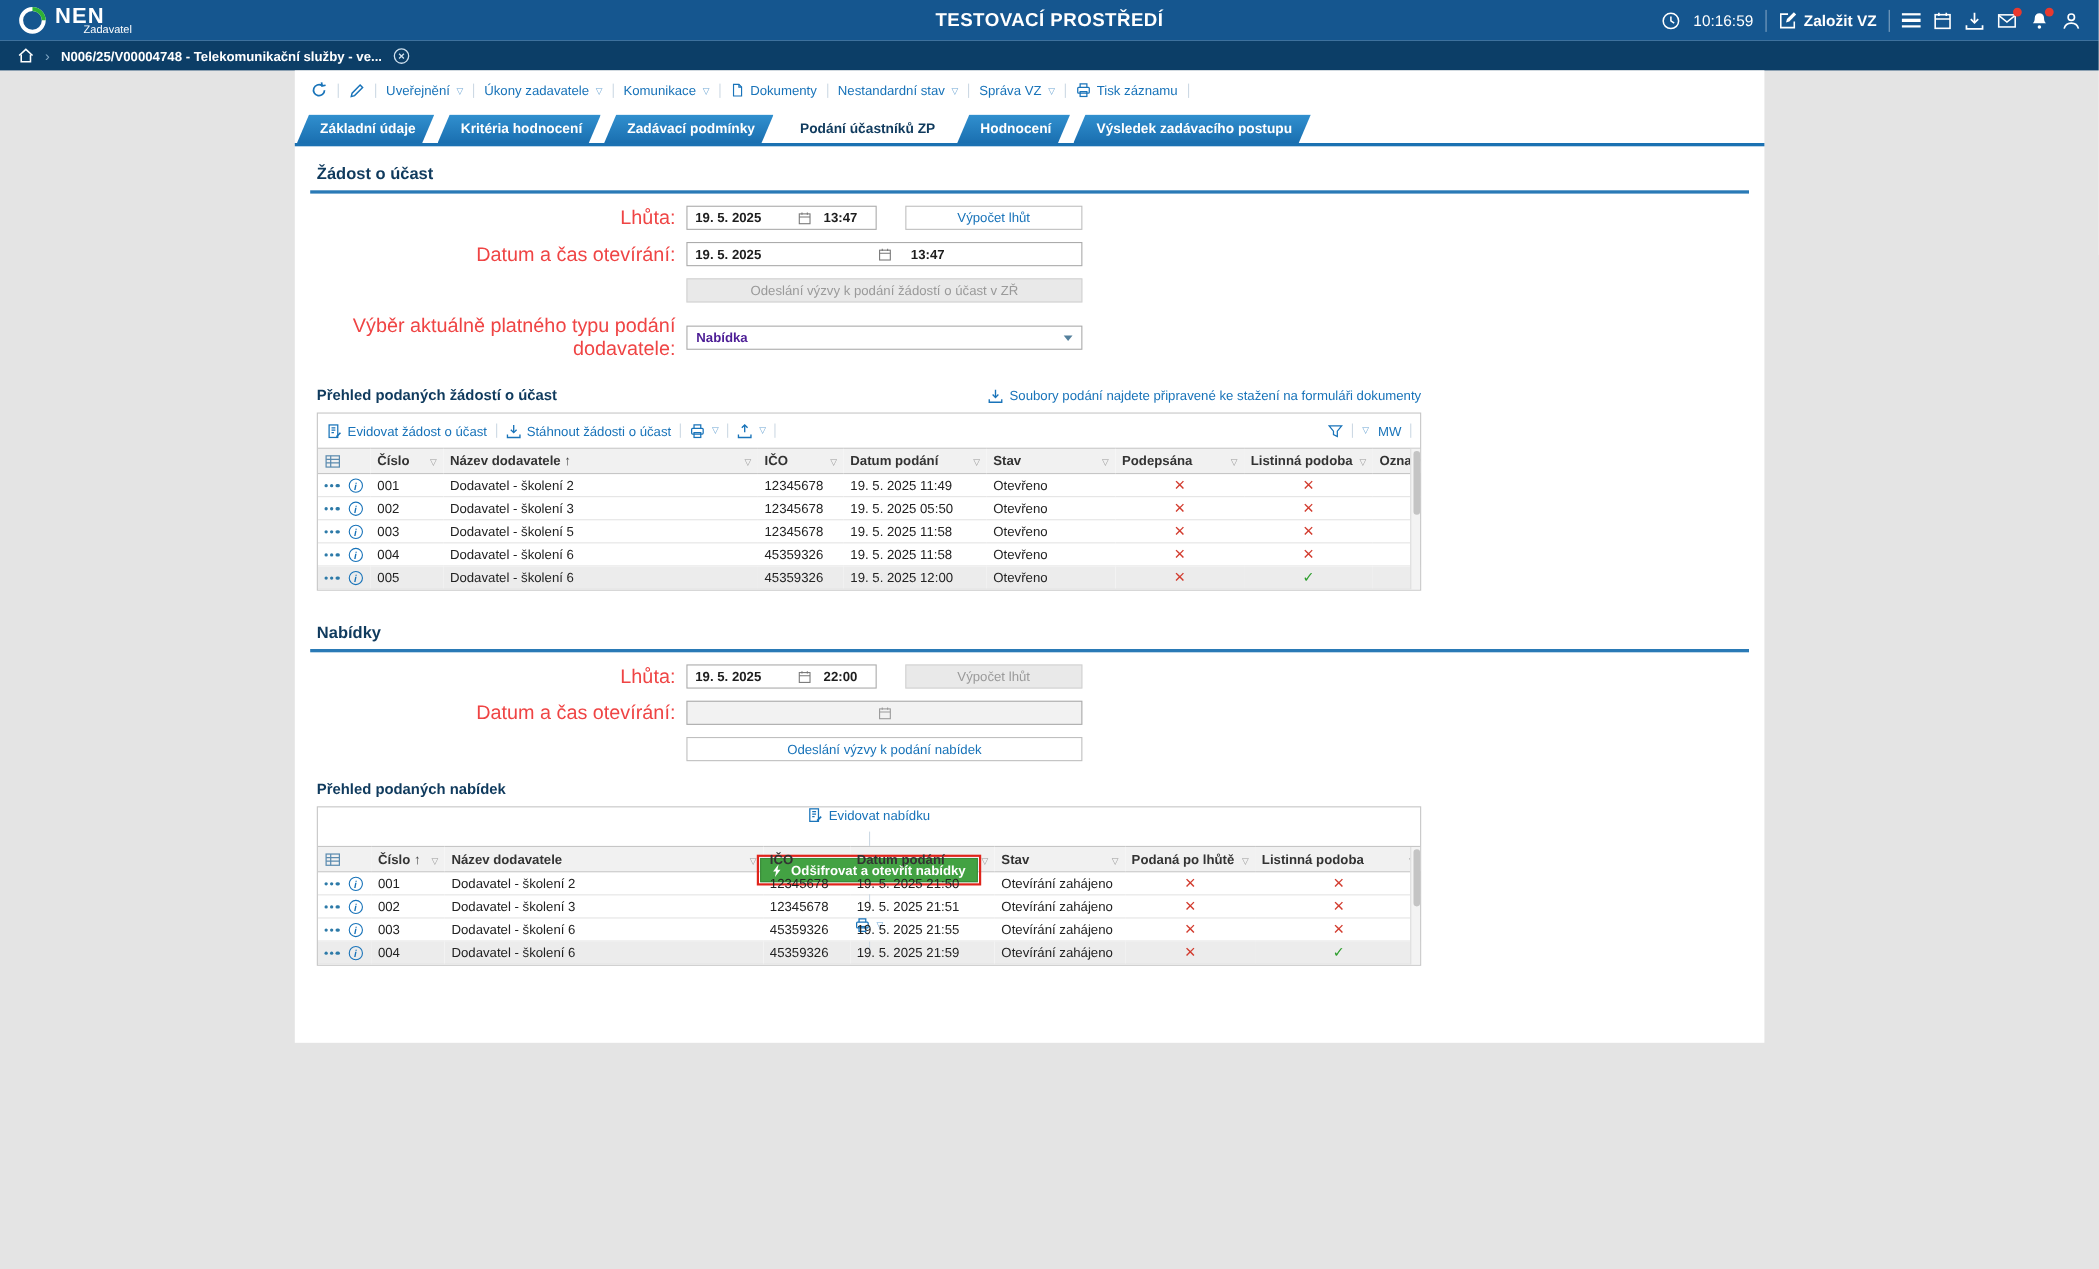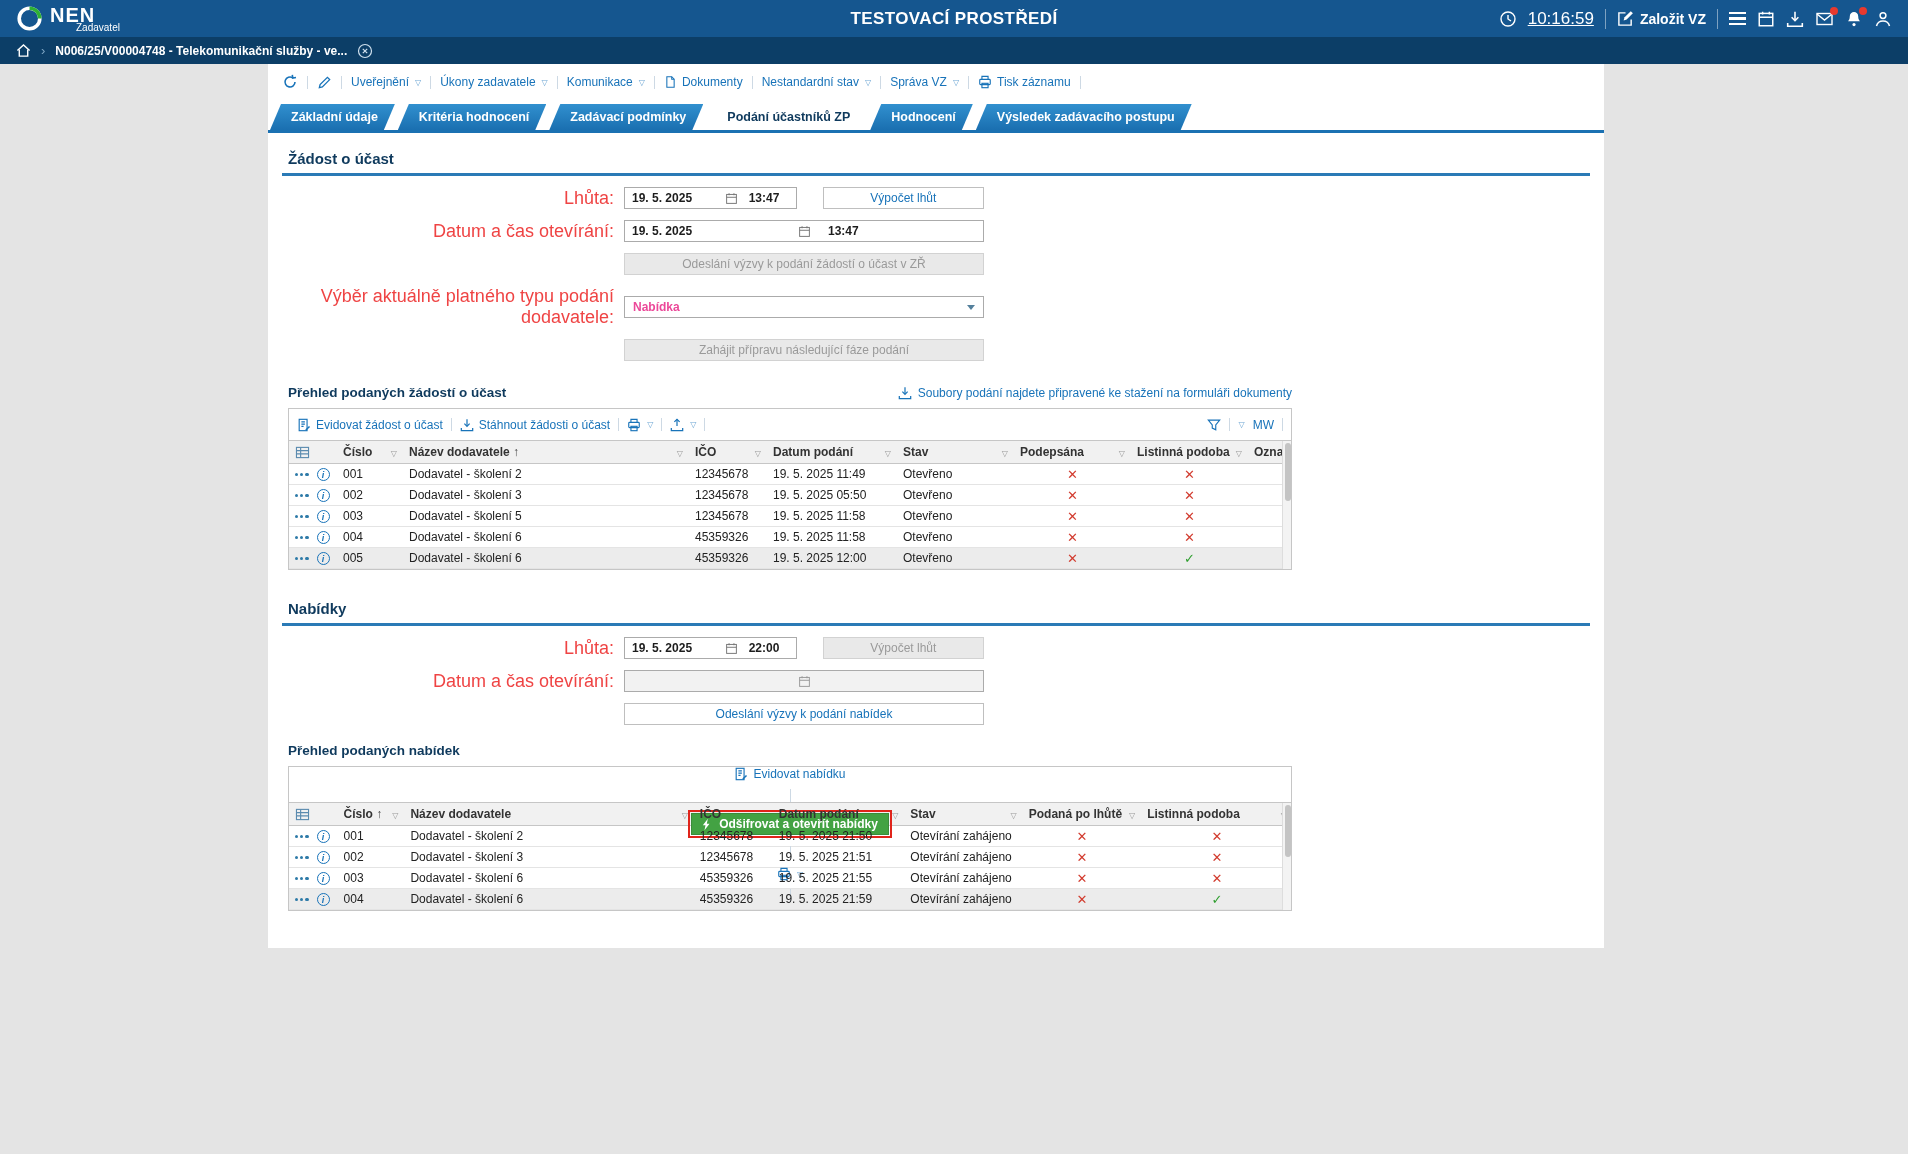--- a/index.html
+++ b/index.html
@@ -20,21 +20,21 @@
   .brand { display:flex; align-items:center; gap:7px; }
   .brand-txt { display:flex; flex-direction:column; line-height:1; }
   .brand-name { font-size:20px; font-weight:bold; letter-spacing:1px; }
   .brand-sub { font-size:10px; margin-left:26px; margin-top:-2px; }
   .env-title {
     position:absolute; left:50%; top:50%; transform:translate(-50%,-50%);
     font-size:17px; font-weight:bold; letter-spacing:.4px;
   }
   .top-right { margin-left:auto; display:flex; align-items:center; gap:11px; }
   .tsep { width:1px; height:20px; background:rgba(255,255,255,.45); }
-  .time-txt { font-size:17px;text-decoration:underline; }
+  .time-txt { font-size:14px; }
   .create-vz { display:flex; align-items:center; gap:6px; font-size:14px; font-weight:bold; cursor:pointer; }
   .tico { position:relative; display:flex; cursor:pointer; }
   .badge { position:absolute; top:-3px; right:-4px; width:8px; height:8px; border-radius:50%; background:#E8392E; }
   .burger { display:flex; flex-direction:column; gap:3px; }
   .burger i { display:block; width:17px; height:2.4px; background:#fff; }
 
   
   .crumb-bar {
     height:27px; background:#0C3E67; color:#fff;
     display:flex; align-items:center; gap:10px; padding:0 16px;
@@ -84,21 +84,21 @@
   .t-after { width:160px; padding-left:12px; }
   .btn {
     height:22px; font-size:12px; border:1px solid #BFBFBF; background:#fff; color:#1873B9;
     display:flex; align-items:center; justify-content:center; cursor:pointer;
     font-family:inherit; padding:0 8px; white-space:nowrap;
   }
   .btn.disabled { background:#E9E9E9; color:#9A9A9A; border-color:#D2D2D2; cursor:default; }
   .selbox {
     width:360px; border:1px solid #ABABAB; background:#fff; height:22px;
     display:flex; align-items:center; justify-content:space-between; padding:0 8px;
-    font-size:12px; font-weight:bold; color:#ec4899; cursor:pointer;
+    font-size:12px; font-weight:bold; color:#4c1d95; cursor:pointer;
   }
   .sel-caret { width:0; height:0; border-left:4.5px solid transparent; border-right:4.5px solid transparent; border-top:5px solid #54809C; }
   .warn { width:360px; text-align:center; color:#E01A0F; font-weight:bold; font-size:12px; }
 
   
   .ovrow { display:flex; align-items:flex-end; justify-content:space-between; width:1010px; margin:24px 0 8px; padding-left:6px; }
   .ov-title { font-size:13.5px; font-weight:bold; color:#0F3A5D; }
   .files-link { color:#1873B9; font-size:12px; display:flex; align-items:center; gap:6px; cursor:pointer; }
 
   .tbox { width:1004px; margin-left:6px; border:1px solid #C6C6C6; position:relative; overflow:hidden; }
@@ -361,26 +361,20 @@
       <div class="frow">
         <div class="flabel">Výběr aktuálně platného typu podání dodavatele:</div>
         <div class="fctrl">
           <div class="selbox">
             <span>Nabídka</span>
             <span class="sel-caret"></span>
           </div>
         </div>
       </div>
 
-      <div class="frow">
-        <div class="flabel"></div>
-        <div class="fctrl">
-          <button class="btn disabled w360" disabled="">Zahájit přípravu následující fáze podání</button>
-        </div>
-      </div>
     </div>
 
     <div class="ovrow">
       <span class="ov-title">Přehled podaných žádostí o účast</span>
       <span class="files-link">
         <span>
           <svg width="14" height="14" viewBox="0 0 16 16" fill="none" stroke="#1873B9" stroke-width="1.4">
             <path d="M8 1.5V9"></path>
               <path d="M5 6.5L8 9.5l3-3"></path>
               <path d="M1.5 11.5v3h13v-3"></path>

